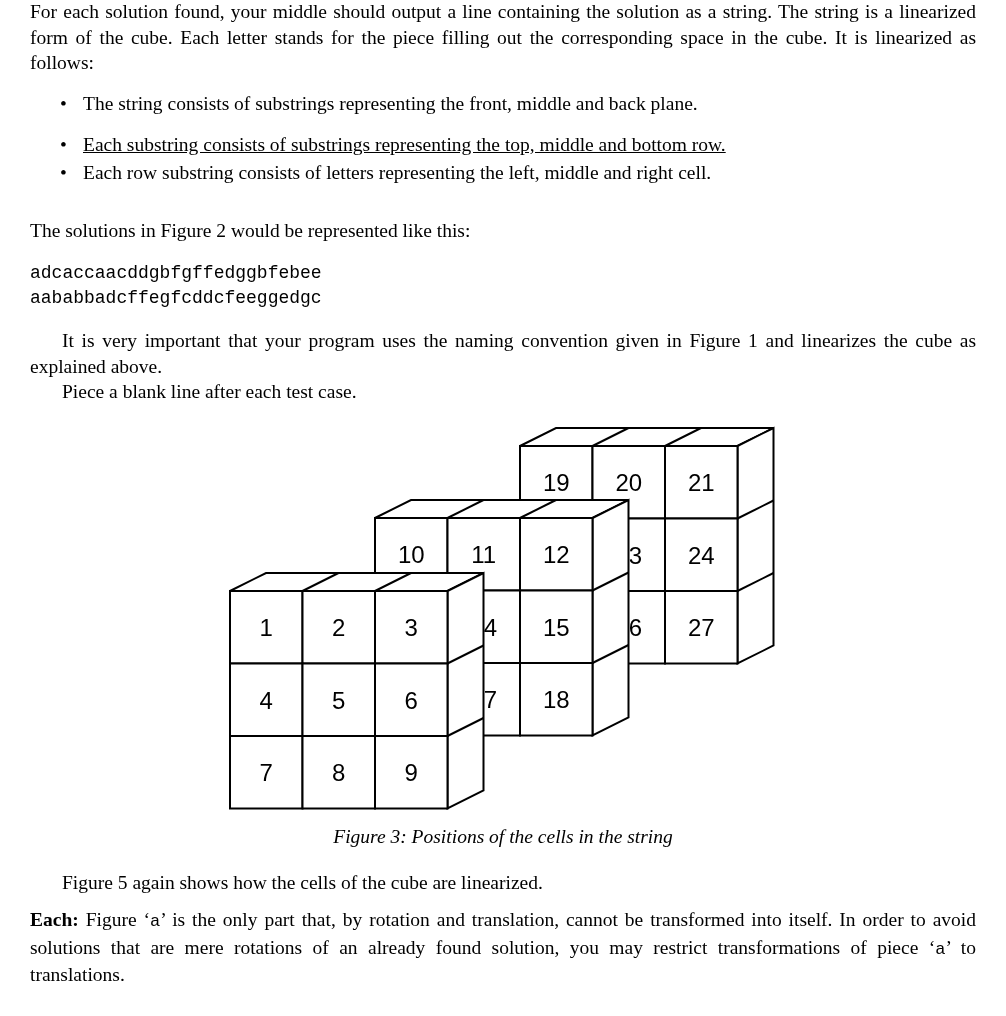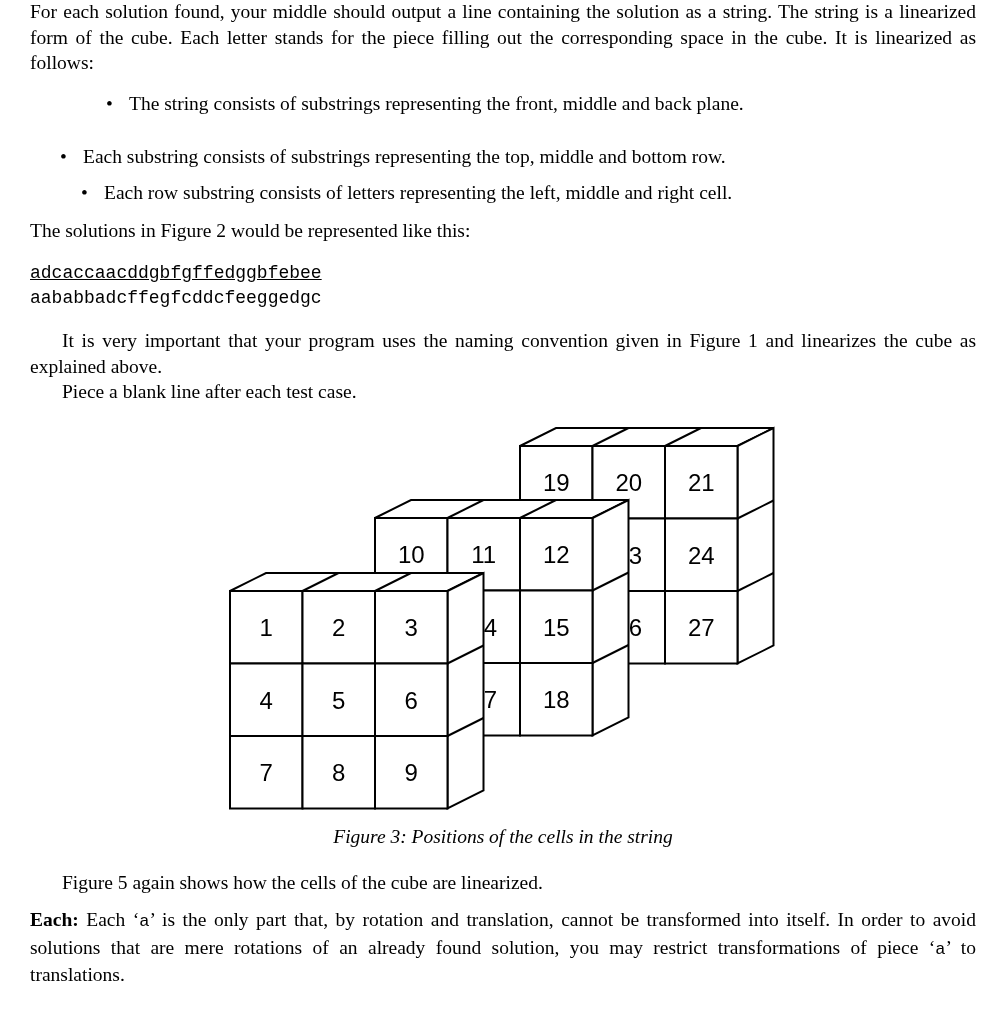--- a/index.html
+++ b/index.html
@@ -12,30 +12,30 @@
     position: absolute; left: 30px; width: 946px;
     font-family: "Liberation Serif", "DejaVu Serif", serif;
     font-size: 19.5px; line-height: 25.5px; text-align: justify;
   }
   .p1 { top: -1px; }
   .bullet {
     position: absolute; left: 60px;
     font-family: "Liberation Serif", serif; font-size: 19.5px; line-height: 25px;
   }
   .bullet .dot { display: inline-block; width: 23px; }
-  .b1 { top: 91px; margin-left: 46px; }
-  .b2 { top: 144px; }
-  .b3 { top: 180px; margin-left: 21px; }
+  .b1 { top: 91px; }
+  .b2 { top: 132px; text-decoration: underline; }
+  .b3 { top: 160px; }
   .p2 { top: 218px; }
   .mono {
     position: absolute; left: 30px;
     font-family: "Liberation Mono", "DejaVu Sans Mono", monospace;
     font-size: 18px; line-height: 25px;
   }
-  .m1 { top: 261px; text-decoration: underline; }
+  .m1 { top: 261px; }
   .m2 { top: 286px; }
   .p3 { top: 328px; text-indent: 32px; }
   .p4 { top: 379px; text-indent: 32px; }
   .fig { position: absolute; left: 0; top: 0; }
   .caption {
     position: absolute; top: 826px; left: 0; width: 1006px; text-align: center;
     font-family: "Liberation Serif", serif; font-style: italic; font-size: 19.5px;
   }
   .p5 { top: 870px; text-indent: 32px; }
   .p6 { top: 907px; }
@@ -196,13 +196,13 @@
           <text x="411.25" y="781.25" text-anchor="middle" class="cellnum">9</text>
         </g>
       </g>
     </g>
 </svg>
 
 <div class="caption">Figure 3: Positions of the cells in the string</div>
 
 <div class="txt p5">Figure 5 again shows how the cells of the cube are linearized.</div>
 
-<div class="txt p6"><b>Each:</b><span> Each ‘</span><span class="tt">a</span><span>’ is the only part that, by rotation and translation, cannot be transformed into itself. In order to avoid solutions that are mere rotations of an already found solution, you may restrict transformations of piece ‘</span><span class="tt">a</span><span>’ to translations.</span></div>
+<div class="txt p6"><b>Each:</b><span> Figure ‘</span><span class="tt">a</span><span>’ is the only part that, by rotation and translation, cannot be transformed into itself. In order to avoid solutions that are mere rotations of an already found solution, you may restrict transformations of piece ‘</span><span class="tt">a</span><span>’ to translations.</span></div>
 
 </body></html>

